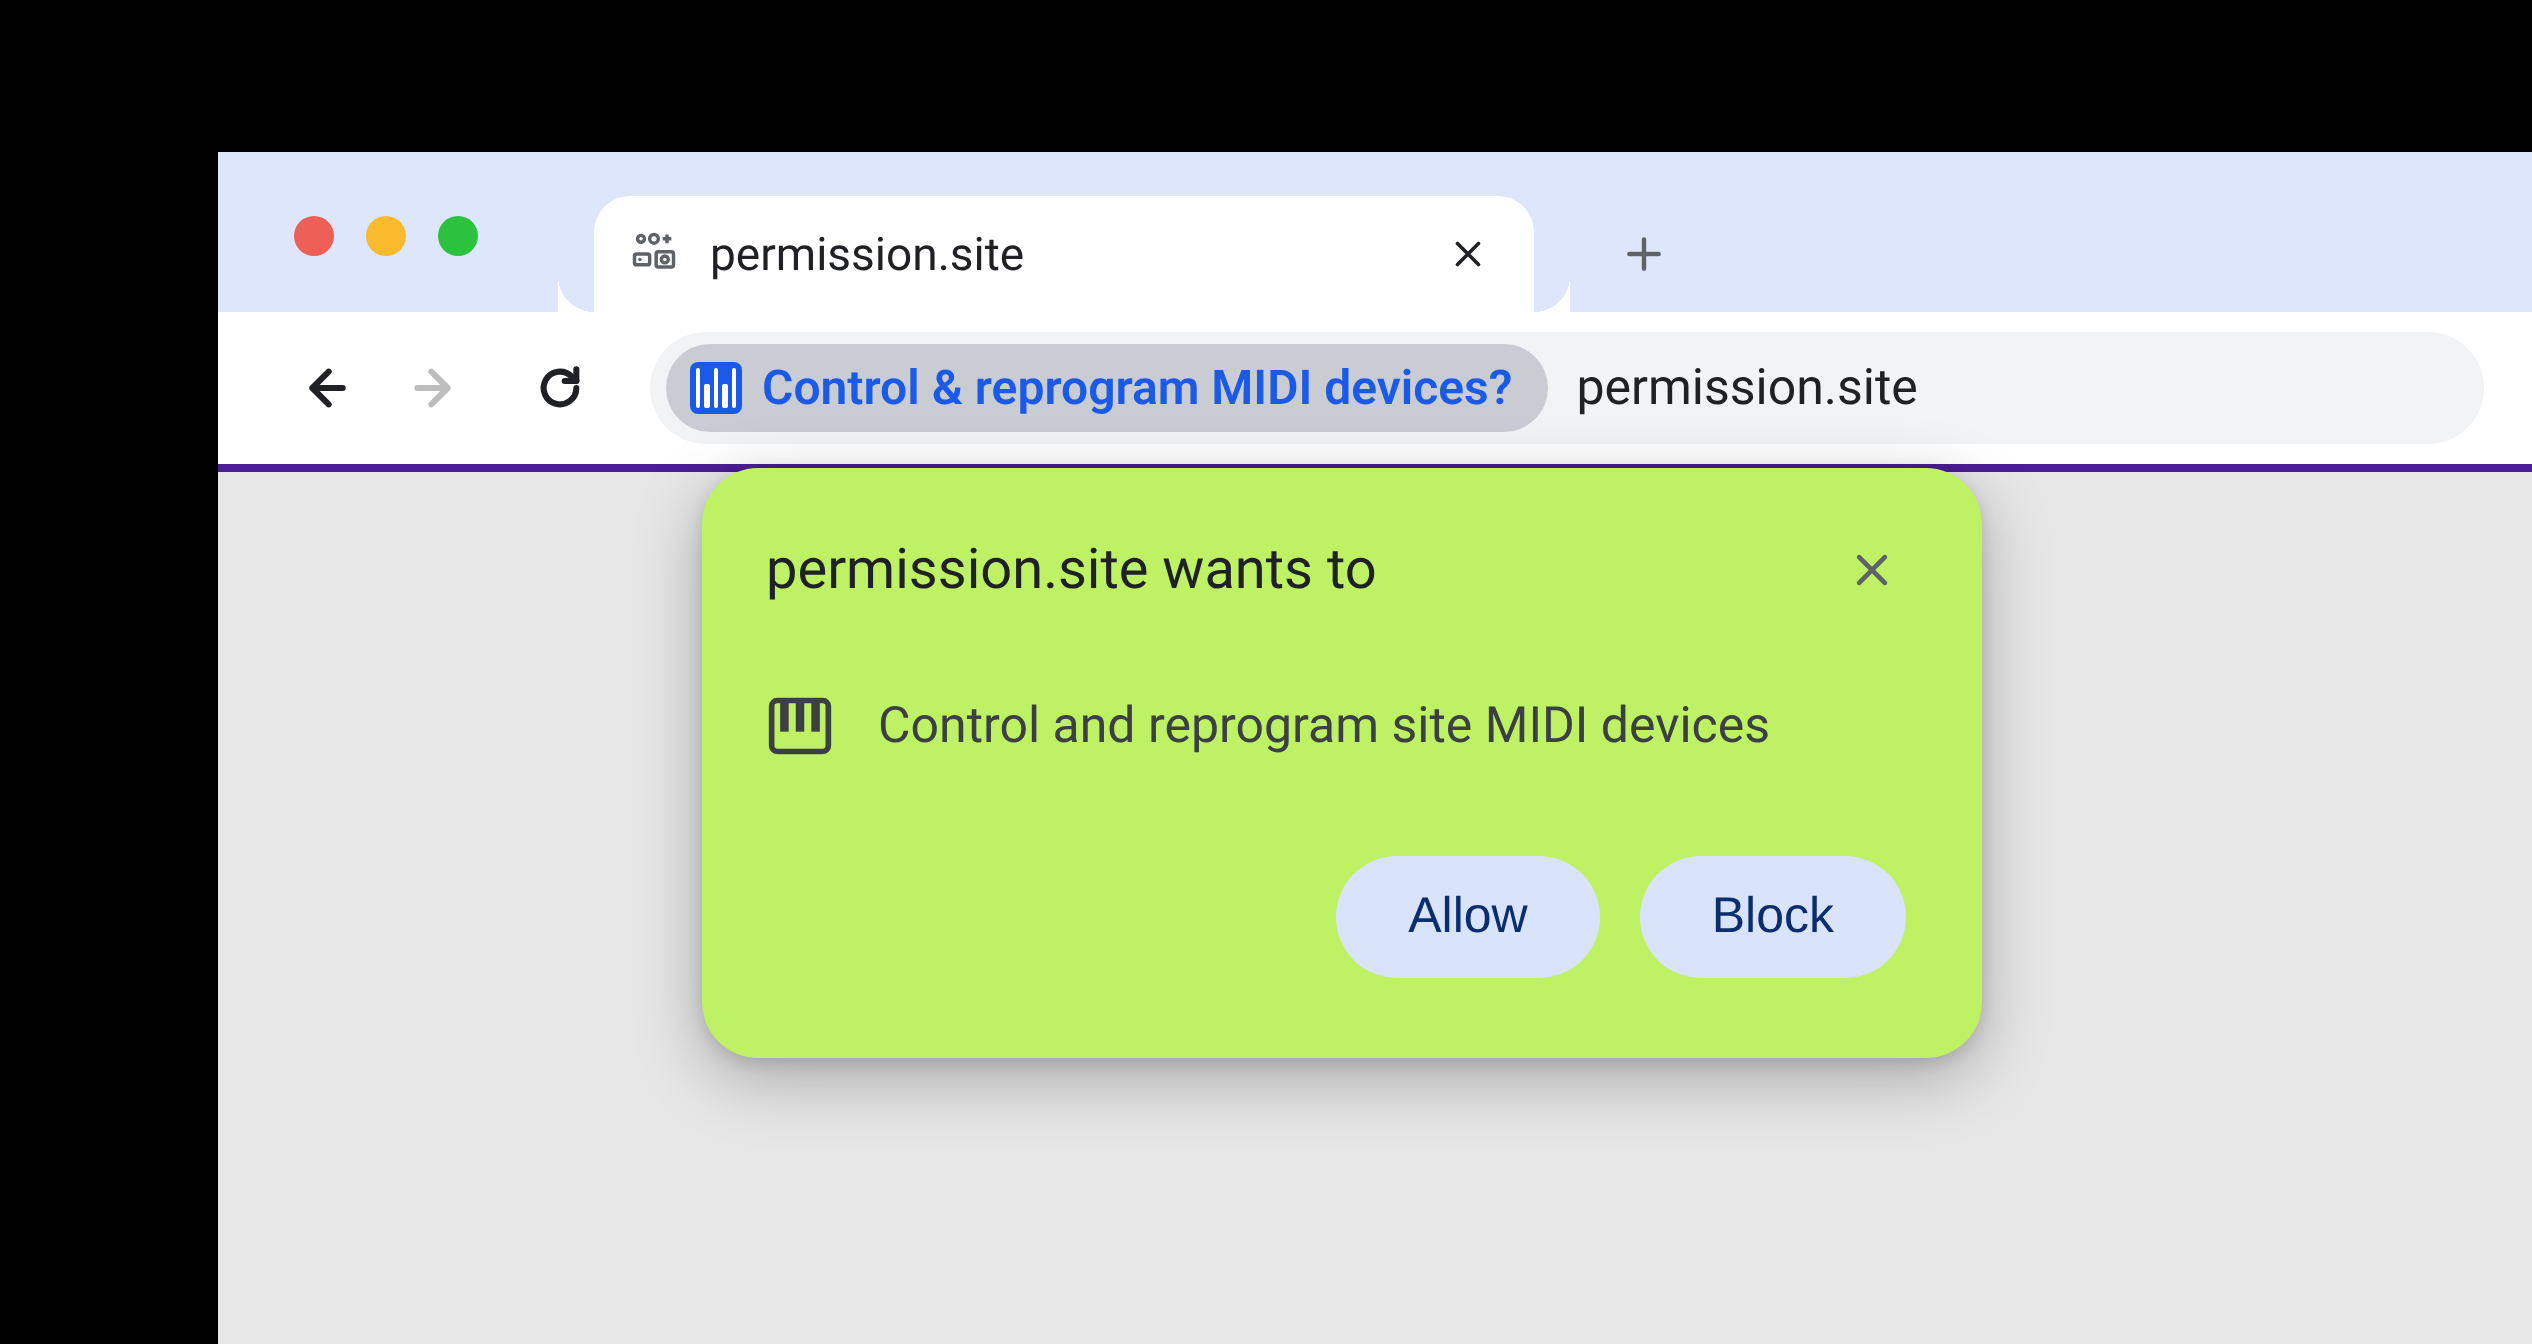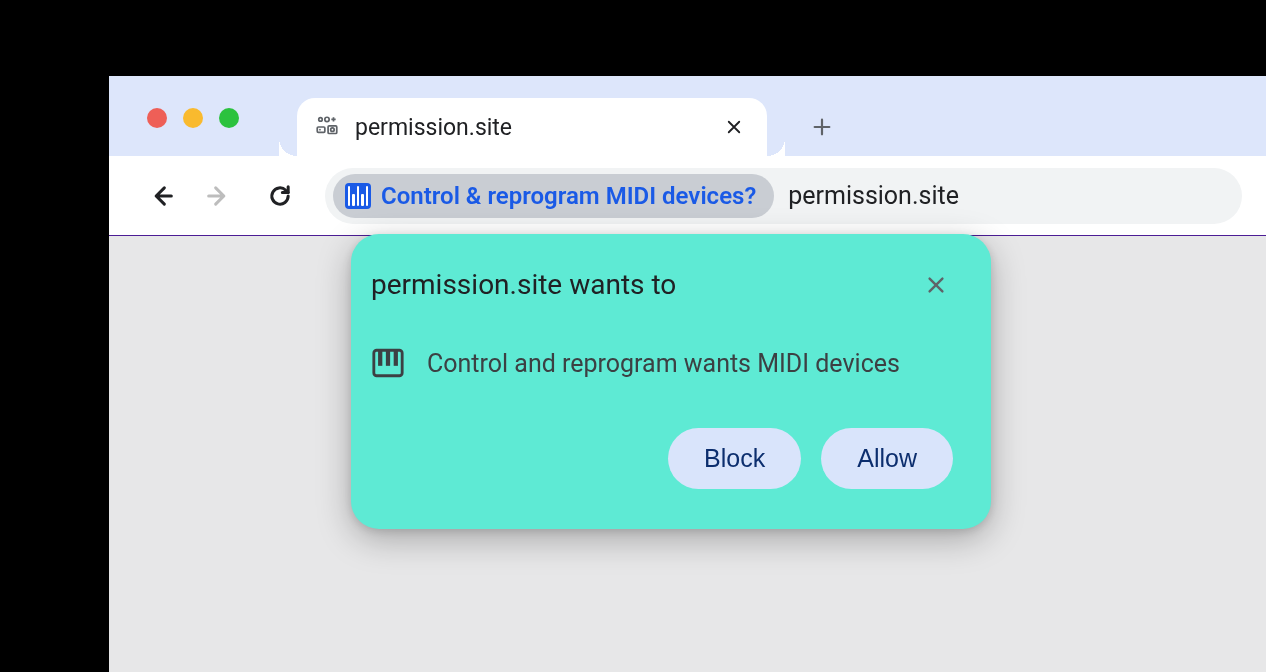--- a/index.html
+++ b/index.html
@@ -80,21 +80,21 @@
   }
 
   
   .toolbar {
     height: 80px;
     background: #fff;
     display: flex;
     align-items: center;
     padding: 0 24px 0 30px;
     gap: 10px;
-    border-bottom: 1px solid #4c1d95;
+    border-bottom: 4px solid #4c1d95;
   }
   .nav-btn {
     width: 46px; height: 46px; display:flex; align-items:center; justify-content:center;
     border-radius: 50%; cursor:pointer; color:#202124;
   }
   .nav-btn.disabled { color:#bdbdbd; cursor:default; }
 
   .omnibox {
     flex: 1;
     height: 56px;
@@ -131,24 +131,24 @@
     top: 160px; left:0; right:0; bottom:0;
     background:#e7e7e8;
   }
 
   
   .popup {
     position:absolute;
     top: 158px;
     left: 242px;
     width: 640px;
-    background:#5eead4;
+    background:#bef264;
     border-radius: 28px;
     box-shadow: 0 10px 34px rgba(0,0,0,0.28), 0 2px 8px rgba(0,0,0,0.12);
-    padding: 34px 38px 40px 20px;
+    padding: 34px 38px 40px 32px;
   }
   .popup-header {
     display:flex; align-items:flex-start; justify-content:space-between;
   }
   .popup-title { font-size: 28px; color:#202124; font-weight:400; }
   .popup-close {
     width:34px; height:34px; display:flex; align-items:center; justify-content:center;
     color:#5f6368; cursor:pointer; border-radius:50%;
   }
 
@@ -260,22 +260,22 @@
 
     <div class="perm-row">
       <span class="midi-icon-lg">
         <svg width="34" height="34" viewBox="0 0 24 24">
           <rect x="2" y="3" width="20" height="18" rx="2" fill="none" stroke="#3c4043" stroke-width="2"></rect>
           <rect x="5" y="3" width="3" height="11" fill="#3c4043"></rect>
           <rect x="10.5" y="3" width="3" height="11" fill="#3c4043"></rect>
           <rect x="16" y="3" width="3" height="11" fill="#3c4043"></rect>
         </svg>
       </span>
-      <span class="perm-text">Control and reprogram wants MIDI devices</span>
+      <span class="perm-text">Control and reprogram site MIDI devices</span>
     </div>
 
     <div class="popup-actions">
+      <button class="pill-btn">Allow</button>
       <button class="pill-btn">Block</button>
-      <button class="pill-btn">Allow</button>
     </div>
   </div>
 
 </div>
 
 </body></html>

